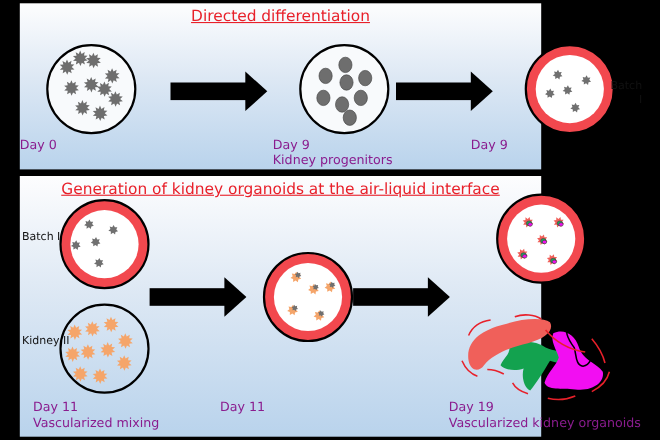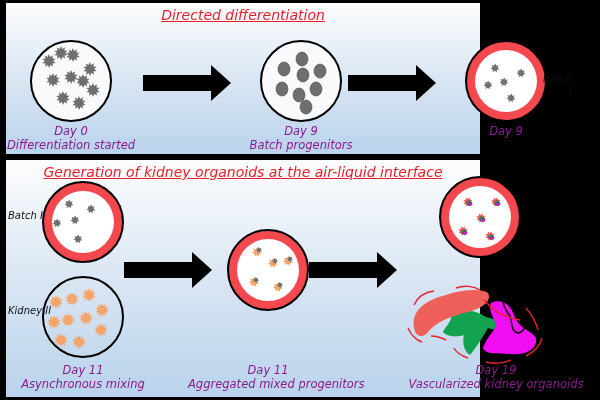--- a/index.html
+++ b/index.html
@@ -1,21 +1,21 @@
 <!DOCTYPE html>
 <html><head>
 <meta charset="utf-8">
 <style>
   html,body{margin:0;padding:0;background:#000;}
   body{width:600px;height:400px;position:relative;overflow:hidden;font-family:"DejaVu Sans",sans-serif;}
-  .panel{position:absolute;left:6px;width:474px;background:linear-gradient(to bottom,#fdfdfe 0%,#dde8f4 45%,#b9d3ec 100%);font-style:italic;}
+  .panel{position:absolute;left:18px;width:474px;background:linear-gradient(to bottom,#fdfdfe 0%,#dde8f4 45%,#b9d3ec 100%);}
   #panel1{top:3px;height:151px;}
   #panel2{top:160px;height:237px;}
   .title{position:absolute;left:0;width:100%;text-align:center;color:#e8202a;text-decoration:underline;font-size:14px;top:4px;font-family:"DejaVu Sans",sans-serif;}
-  .cap{position:absolute;text-align:center;color:#8a1c8e;font-size:11.5px;line-height:14px;white-space:nowrap;font-family:"DejaVu Sans",sans-serif;}
+  .cap{position:absolute;text-align:left;color:#8a1c8e;font-size:11.5px;line-height:14px;white-space:nowrap;font-family:"DejaVu Sans",sans-serif;}
   .side{position:absolute;font-size:10px;line-height:13px;color:#111;text-align:right;font-family:"DejaVu Sans",sans-serif;}
   svg{position:absolute;left:0;top:0;overflow:visible;}
 </style>
 </head>
 <body>
 
 <div class="panel" id="panel1">
   <div class="title">Directed differentiation</div>
 
   <svg width="594" height="151">
@@ -69,23 +69,22 @@
           <polygon points="486.3,83.3 484.0,83.8 483.6,86.2 481.8,84.7 479.7,85.9 479.8,83.5 477.5,82.7 479.4,81.2 478.7,78.9 481.0,79.5 482.3,77.5 483.4,79.7 485.7,79.5 484.7,81.6" fill="#707070"></polygon>
           <polygon points="502.3,80.3 500.0,80.8 499.6,83.2 497.8,81.7 495.7,82.9 495.8,80.5 493.5,79.7 495.4,78.2 494.7,75.9 497.0,76.5 498.3,74.5 499.4,76.7 501.7,76.5 500.7,78.6" fill="#707070"></polygon>
           <polygon points="509.3,96.3 507.0,96.8 506.6,99.2 504.8,97.7 502.7,98.9 502.8,96.5 500.5,95.7 502.4,94.2 501.7,91.9 504.0,92.5 505.3,90.5 506.4,92.7 508.7,92.5 507.7,94.6" fill="#707070"></polygon>
         </g>
     </g>
   </svg>
 
   <div class="side" style="left:537px;top:69px;">Batch I</div>
 
   <div class="cap" style="left:0px;width:130px;top:121px;">Day 0</div>
-  <div class="cap" style="left:0px;width:130px;top:135px;">Differentiation started</div>
   <div class="cap" style="left:230px;width:130px;top:121px;">Day 9</div>
-  <div class="cap" style="left:230px;width:130px;top:135px;">Batch progenitors</div>
+  <div class="cap" style="left:230px;width:130px;top:135px;">Kidney progenitors</div>
   <div class="cap" style="left:410px;width:180px;top:121px;">Day 9</div>
 </div>
 
 <div class="panel" id="panel2">
   <div class="title">Generation of kidney organoids at the air-liquid interface</div>
 
   <svg width="594" height="237">
 
     <g>
       <circle cx="77" cy="62" r="40" fill="#f2484e" stroke="#000" stroke-width="2"></circle>
@@ -178,18 +177,17 @@
       <path d="M462,198 C456,196 450,192 448,188" fill="none" stroke="#e8202a" stroke-width="1.4"></path>
       <path d="M402,168 C405,175 410,180 416,182" fill="none" stroke="#e8202a" stroke-width="1.4"></path>
       <path d="M425,176 C430,176 436,178 440,180" fill="none" stroke="#e8202a" stroke-width="1.4"></path>
     </g>
   </svg>
 
   <div class="side" style="left:2px;top:49px;">Batch I</div>
   <div class="side" style="left:2px;top:144px;">Kidney II</div>
 
   <div class="cap" style="left:12px;width:130px;top:203px;">Day 11</div>
-  <div class="cap" style="left:12px;width:130px;top:217px;">Asynchronous mixing</div>
+  <div class="cap" style="left:12px;width:130px;top:217px;">Vascularized mixing</div>
   <div class="cap" style="left:182px;width:160px;top:203px;">Day 11</div>
-  <div class="cap" style="left:182px;width:160px;top:217px;">Aggregated mixed progenitors</div>
   <div class="cap" style="left:390px;width:200px;top:203px;">Day 19</div>
   <div class="cap" style="left:390px;width:200px;top:217px;">Vascularized kidney organoids</div>
 </div>
 
 </body></html>

